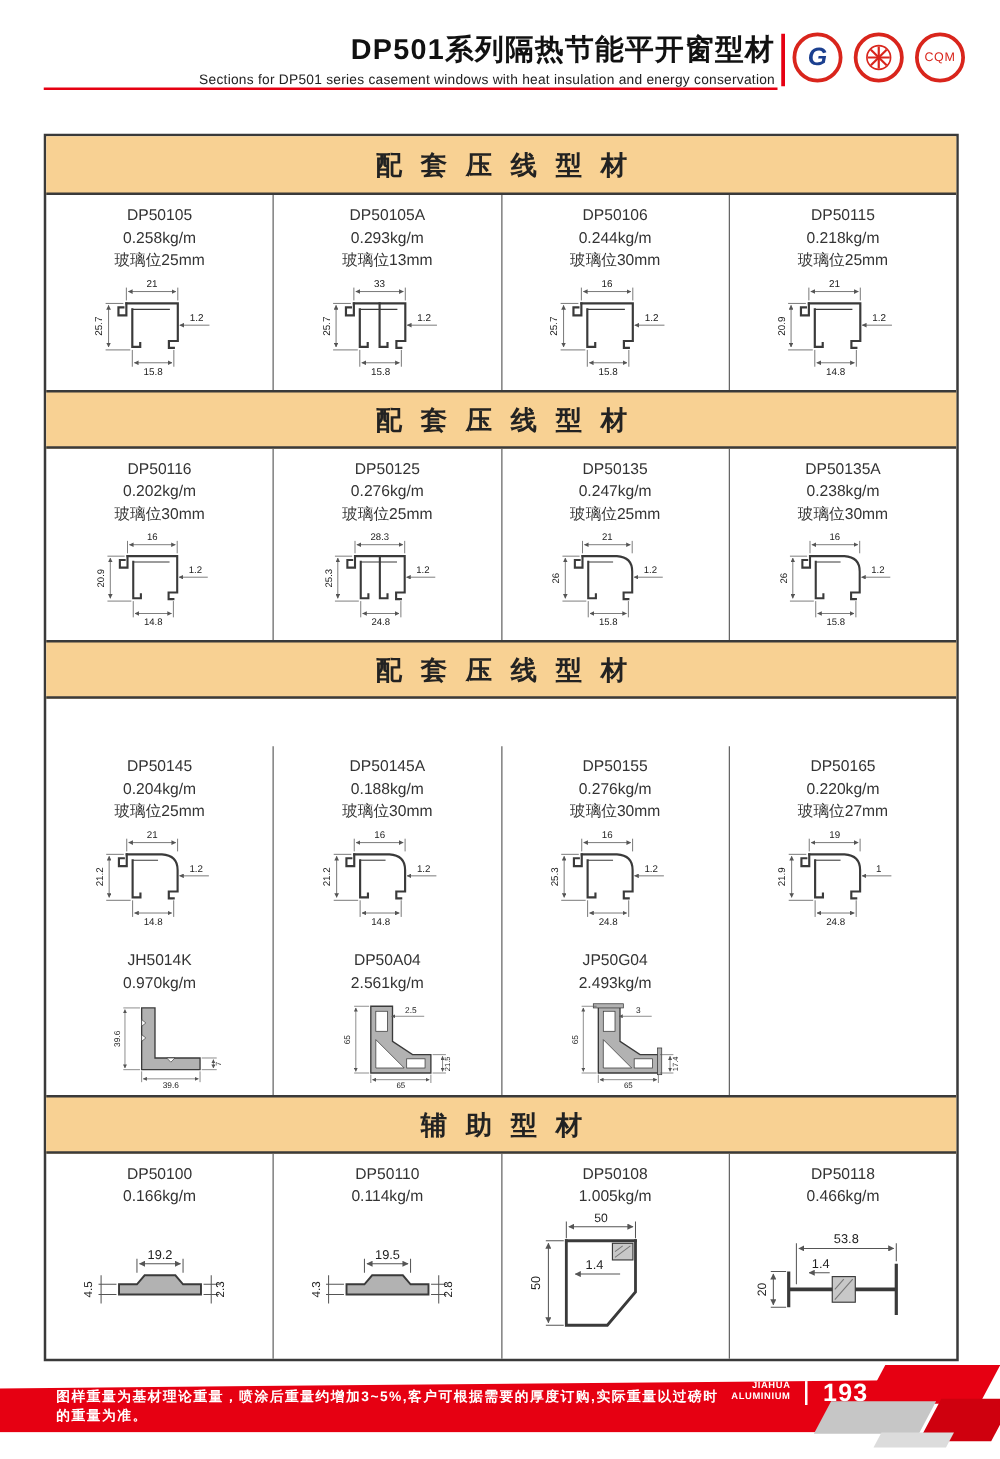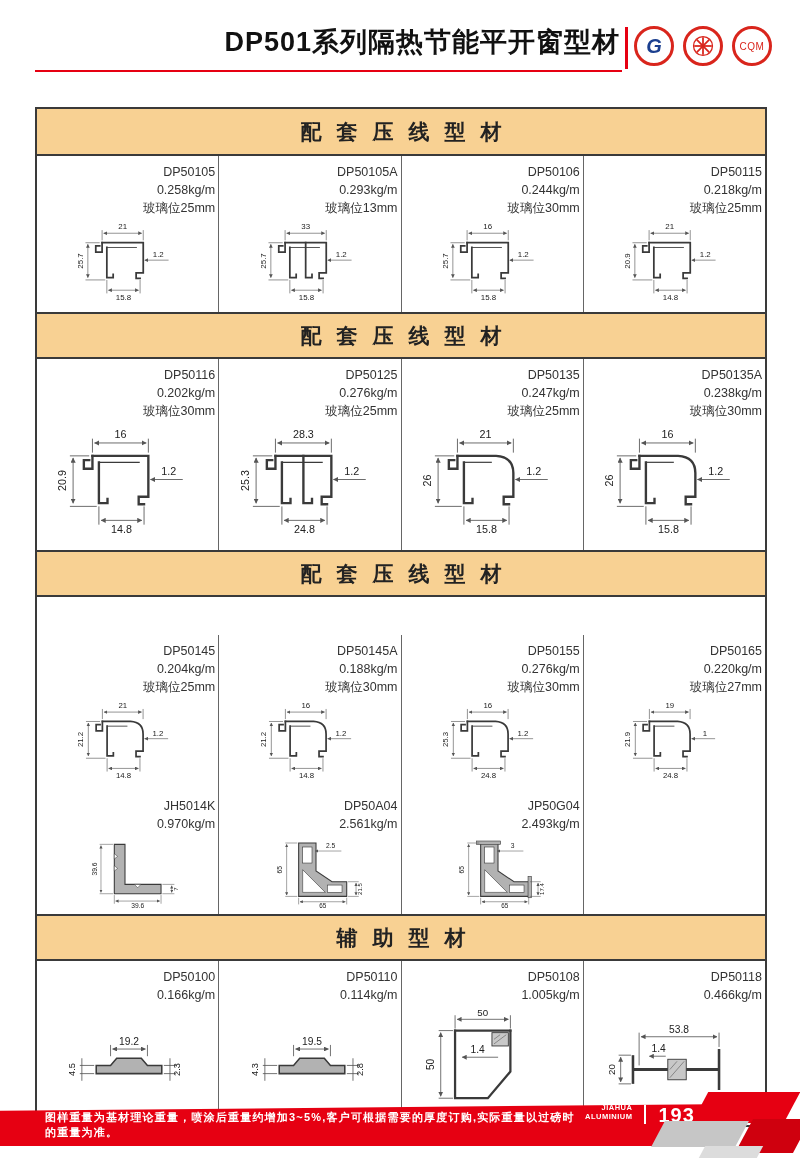--- a/index.html
+++ b/index.html
@@ -1,35 +1,35 @@
 <!DOCTYPE html>
 <html><head>
 <meta charset="utf-8">
 <style>
   * { margin:0; padding:0; box-sizing:border-box; }
   body { width:800px; height:1167px; background:#fff; font-family:"Liberation Sans", sans-serif; position:relative; overflow:hidden; }
   .page { position:absolute; inset:0; }
 
   
   .title-wrap { position:absolute; right:180px; top:24px; text-align:right; }
-  .main-title { font-size:27px; font-weight:bold; color:#111; letter-spacing:1px; }
+  .main-title { font-size:23px; font-weight:bold; color:#111; letter-spacing:1px; }
   .sub-title  { font-size:11px; color:#222; margin-top:3px; letter-spacing:.2px; }
   .header-rule { position:absolute; left:35px; right:178px; top:70px; height:2px; background:#e60012; }
   .red-vbar { position:absolute; right:172px; top:27px; width:3px; height:42px; background:#e60012; }
   .logos { position:absolute; right:28px; top:26px; display:flex; gap:9px; }
   .logo { width:40px; height:40px; border:3px solid #d9251c; border-radius:50%; display:flex; align-items:center; justify-content:center; background:#fff; }
   .logo .g { color:#1b3f8f; font-weight:bold; font-style:italic; font-size:20px; }
   .logo .cqm { color:#d9251c; font-weight:normal; font-size:10px; letter-spacing:.5px; }
 
   
   .table { position:absolute; left:35px; top:107px; width:732px; border:2px solid #3a3a3a; background:#fff; }
   .sec-head { height:47px; background:#f8d193; border-bottom:2px solid #3a3a3a; display:flex; align-items:center; justify-content:center; font-size:21px; font-weight:bold; color:#222; letter-spacing:15px; padding-left:15px; }
   .section:not(:first-child) .sec-head { border-top:2px solid #3a3a3a; }
   .sec-row { display:flex; }
-  .cell { flex:1 1 0; border-right:1px solid #666; padding:7px 3px 4px; display:flex; flex-direction:column; align-items:flex-end; min-width:0; }
+  .cell { flex:1 1 0; border-right:1px solid #666; padding:7px 3px 4px; display:flex; flex-direction:column; align-items:center; min-width:0; }
   .cell:last-child { border-right:none; }
   .p-code { font-size:12.5px; color:#333; line-height:1.45; }
   .p-meta { font-size:12.5px; color:#333; line-height:1.45; }
   .drawing { flex:1 1 auto; width:172px; min-height:0; margin-top:2px; }
   svg text { font-family:"Liberation Sans", sans-serif; }
 
   
   .band { position:absolute; left:0; top:1104px; width:755px; height:42px; background:#e60012;
           clip-path:polygon(0 16%, 98% 0, 90.5% 100%, 0 100%); display:flex; align-items:center; }
   .note { position:absolute; left:45px; top:0; bottom:0; display:flex; align-items:center; color:#fff; font-size:11px; font-weight:bold; letter-spacing:1.2px; max-width:535px; }
@@ -45,20 +45,21 @@
   .d4 { left:702px; top:1146px; width:58px; height:12px; background:#dcdcdc; }
 </style>
 </head>
 <body>
 
 <div class="page">
 
   <div>
     <div class="title-wrap">
       <div class="main-title">DP501系列隔热节能平开窗型材</div>
+      <div class="sub-title">Sections for DP501 series casement windows with heat insulation and energy conservation</div>
     </div>
     <div class="header-rule"></div>
     <div class="red-vbar"></div>
     <div class="logos">
       <div class="logo">
         <span class="g">G</span>
       </div>
       <div class="logo">
         <svg width="22" height="22" viewBox="0 0 20 20">
           <g stroke="#d9251c" stroke-width="1.6">
@@ -198,21 +199,21 @@
               <line x1="52" y1="77" x2="52" y2="94" stroke="#555" stroke-width="0.8"></line>
               <line x1="94" y1="77" x2="94" y2="94" stroke="#555" stroke-width="0.8"></line>
               <line x1="54" y1="90" x2="92" y2="90" stroke="#555" stroke-width="0.8" marker-start="url(#ar)" marker-end="url(#ar)"></line>
               <text x="73" y="102" font-size="10" fill="#222" text-anchor="middle">14.8</text>
             </svg>
           </div>
         </div>
       </div>
       <div class="section">
         <div class="sec-head">配套压线型材</div>
-        <div class="sec-row" style="height: 191px;">
+        <div class="sec-row" style="height: 153px;">
           <div class="cell">
             <div class="p-code">DP50116</div>
             <div class="p-meta">0.202kg/m</div>
             <div class="p-meta">玻璃位30mm</div>
             <svg viewBox="0 0 160 112" class="drawing">
               <defs>
                 <marker id="ar" viewBox="0 0 10 10" refX="9" refY="5" markerWidth="6" markerHeight="6" orient="auto-start-reverse">
                   <path d="M0,0 L10,5 L0,10 z" fill="#555"></path>
                 </marker>
               </defs>

